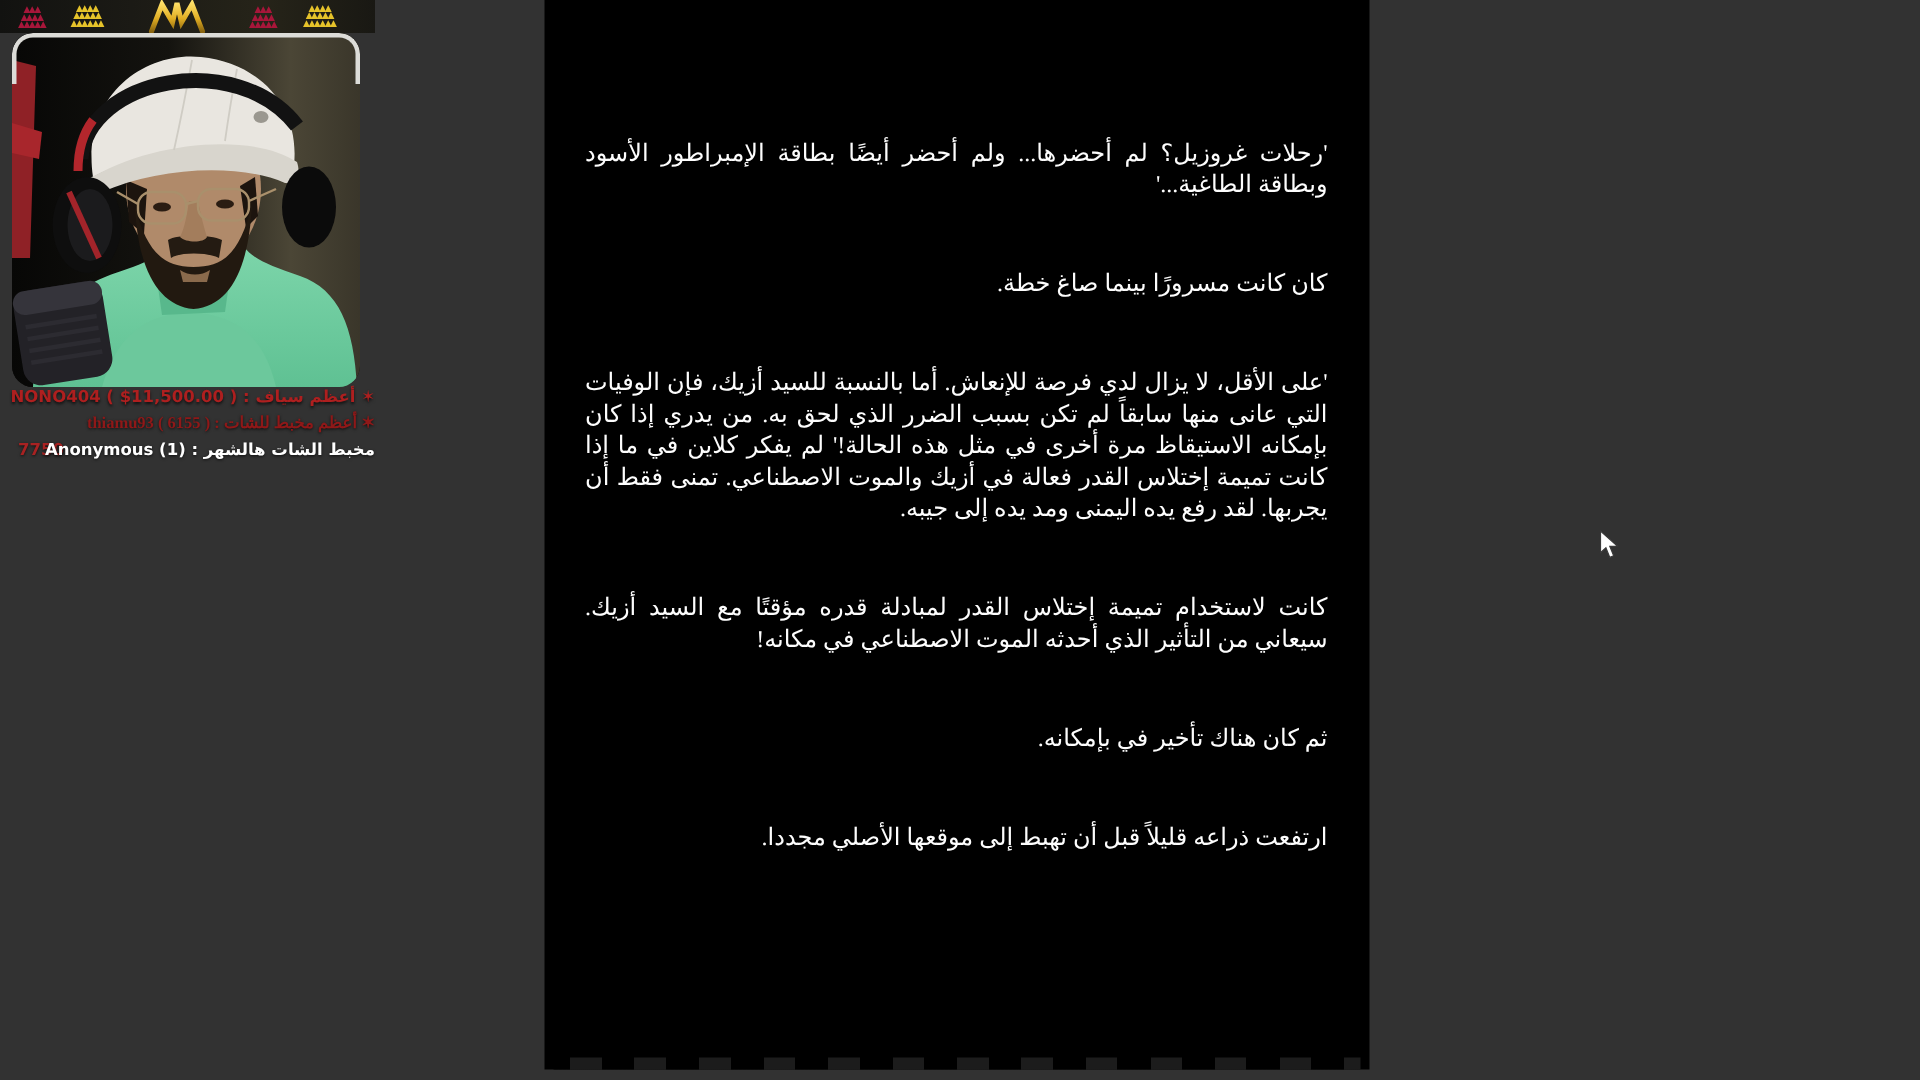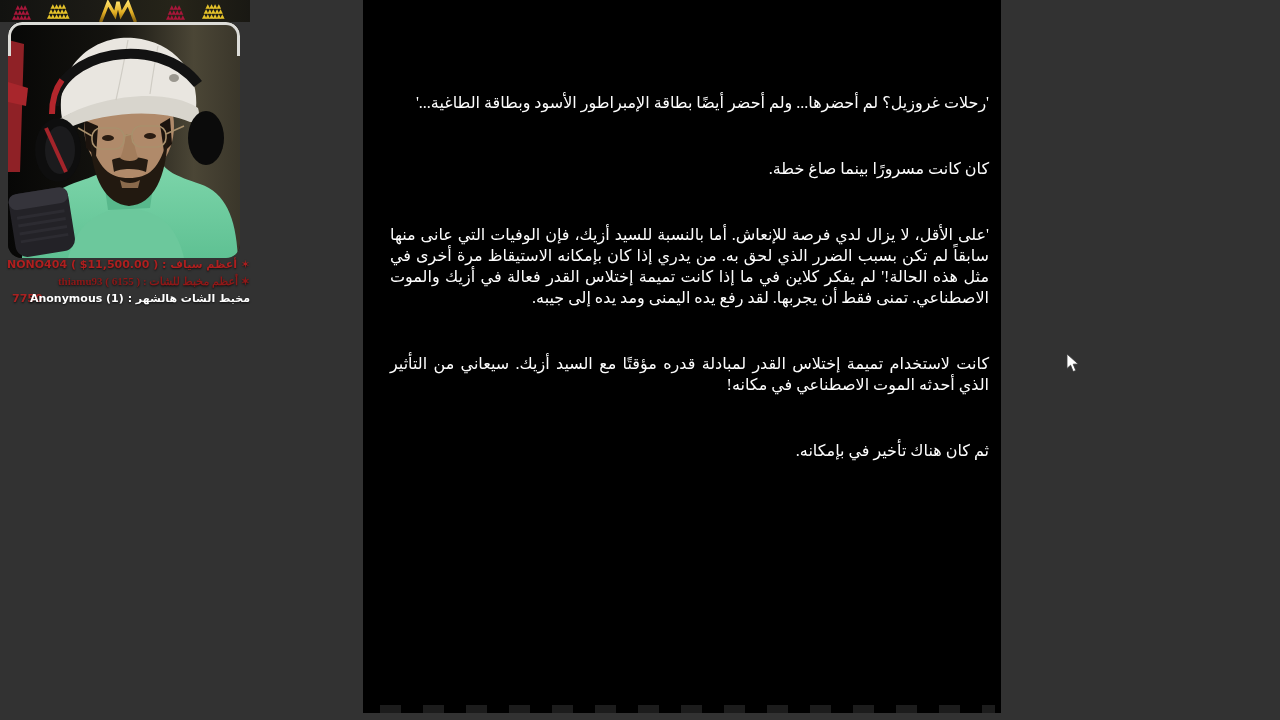--- a/index.html
+++ b/index.html
@@ -4,23 +4,23 @@
 <style>
   html,body{margin:0;padding:0;}
   body{
     width:1280px;height:720px;position:relative;overflow:hidden;
     background:#323232;
     font-family:"DejaVu Sans","Liberation Sans",sans-serif;
   }
 
   
   .reader-panel{
-    position:absolute;left:363px;top:0;width:638px;height:713px;
+    position:absolute;left:363px;top:0;width:550px;height:713px;
     background:#000;box-sizing:border-box;
-    padding:92px 12px 0 27px;
+    padding:92px 28px 0 27px;
   }
   .story{direction:rtl;}
   .story p{
     margin:0 0 45px 0;
     font-family:"Liberation Serif","DejaVu Serif","DejaVu Sans",serif;
     font-size:16px;line-height:21px;color:#fdfdfd;
     text-align:justify;
   }
   .page-dots{
     position:absolute;left:6px;right:6px;bottom:0;height:8px;
@@ -75,20 +75,21 @@
 </head>
 <body>
 
 <div class="reader-panel">
   <div class="story">
       <p>'رحلات غروزيل؟ لم أحضرها... ولم أحضر أيضًا بطاقة الإمبراطور الأسود وبطاقة الطاغية...'</p>
       <p>كان كانت مسرورًا بينما صاغ خطة.</p>
       <p>'على الأقل، لا يزال لدي فرصة للإنعاش. أما بالنسبة للسيد أزيك، فإن الوفيات التي عانى منها سابقاً لم تكن بسبب الضرر الذي لحق به. من يدري إذا كان بإمكانه الاستيقاظ مرة أخرى في مثل هذه الحالة!' لم يفكر كلاين في ما إذا كانت تميمة إختلاس القدر فعالة في أزيك والموت الاصطناعي. تمنى فقط أن يجربها. لقد رفع يده اليمنى ومد يده إلى جيبه.</p>
       <p>كانت لاستخدام تميمة إختلاس القدر لمبادلة قدره مؤقتًا مع السيد أزيك. سيعاني من التأثير الذي أحدثه الموت الاصطناعي في مكانه!</p>
       <p>ثم كان هناك تأخير في بإمكانه.</p>
+      <p>ارتفعت ذراعه قليلاً قبل أن تهبط إلى موقعها الأصلي مجددا.</p>
     </div>
   <div class="page-dots"></div>
 </div>
 
 <div class="cam-area">
 
   <div class="emote-strip">
     <div class="emote" style="left: 12px; top: 4px; color: rgb(168, 22, 58);">
         <div class="tri-row">▲▲▲</div>
         <div class="tri-row">▲▲▲▲</div>

